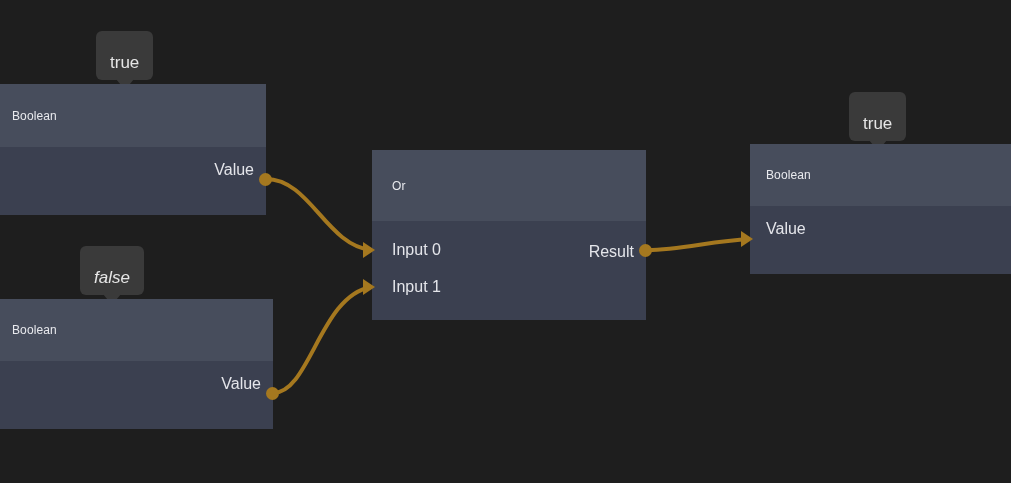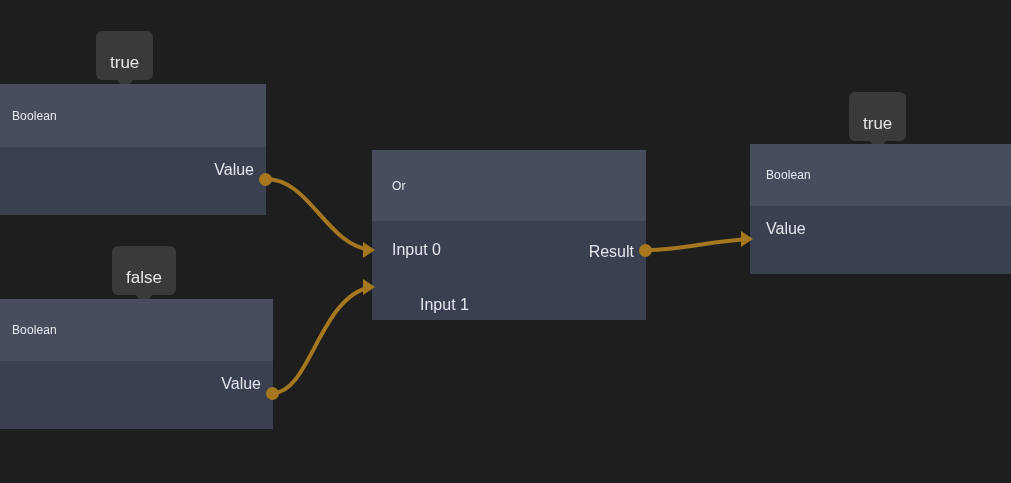--- a/index.html
+++ b/index.html
@@ -131,21 +131,21 @@
       <span class="node-title">Boolean</span>
     </div>
     <div class="node-body" style="height:68px;">
       <div class="port-row out" style="top:12px;">
         <span class="port-label">Value</span>
       </div>
     </div>
   </div>
   <div class="port-dot" style="left:259px; top:173px;"></div>
 
-  <div class="tooltip" style="left:112px; top:246px;">false</div>
+  <div class="tooltip" style="left:80px; top:246px;font-style:italic;">false</div>
 
   <div class="node" style="left:-26px; top:299px; width:299px; height:130px;">
     <div class="node-header" style="height:62px; padding-left:38px;">
       <span class="node-title">Boolean</span>
     </div>
     <div class="node-body" style="height:68px;">
       <div class="port-row out" style="top:12px;">
         <span class="port-label">Value</span>
       </div>
     </div>
@@ -153,21 +153,21 @@
   <div class="port-dot" style="left:266px; top:387px;"></div>
 
   <div class="node" style="left:372px; top:150px; width:274px; height:170px;">
     <div class="node-header" style="height:71px; padding-left:20px;">
       <span class="node-title">Or</span>
     </div>
     <div class="node-body" style="height:99px;">
       <div class="port-row in" style="top:18px;text-align:center;">
         <span class="port-label">Input 0</span>
       </div>
-      <div class="port-row in" style="top:73px;margin-left:28px;">
+      <div class="port-row in" style="top:55px;">
         <span class="port-label">Input 1</span>
       </div>
       <div class="port-row out" style="top:18px;align-items:flex-end;">
         <span class="port-label">Result</span>
       </div>
     </div>
   </div>
   <div class="port-arrow" style="left:363px; top:242px;"></div>
   <div class="port-arrow" style="left:363px; top:279px;"></div>
   <div class="port-dot" style="left:639px; top:244px;"></div>

